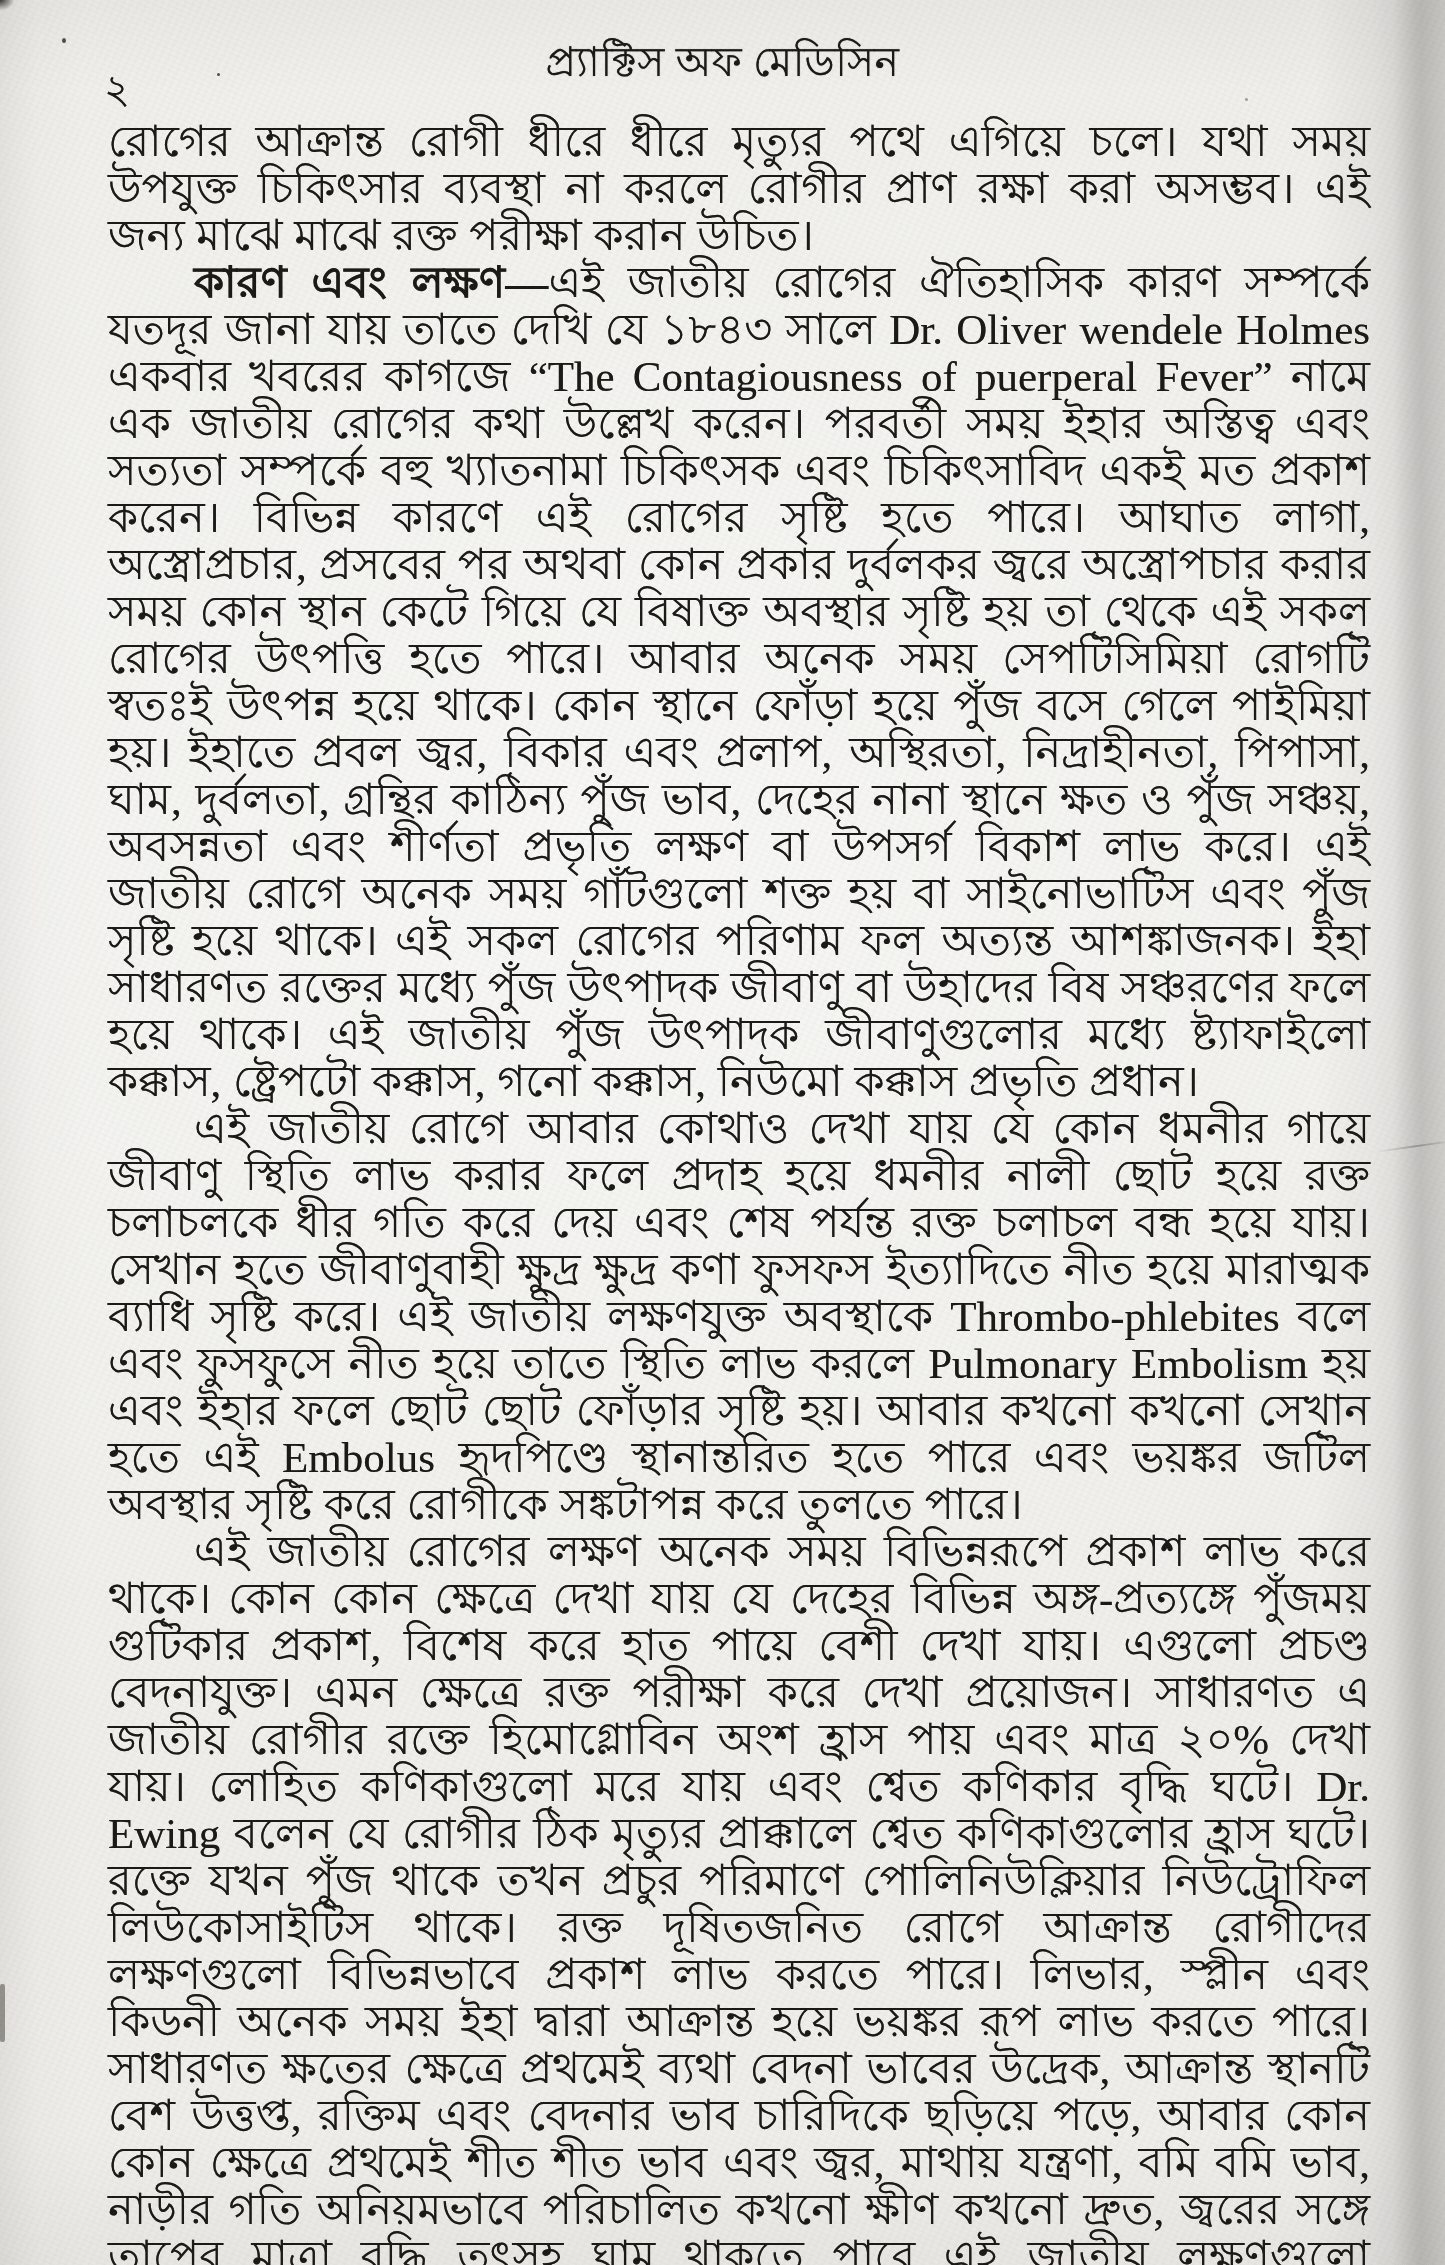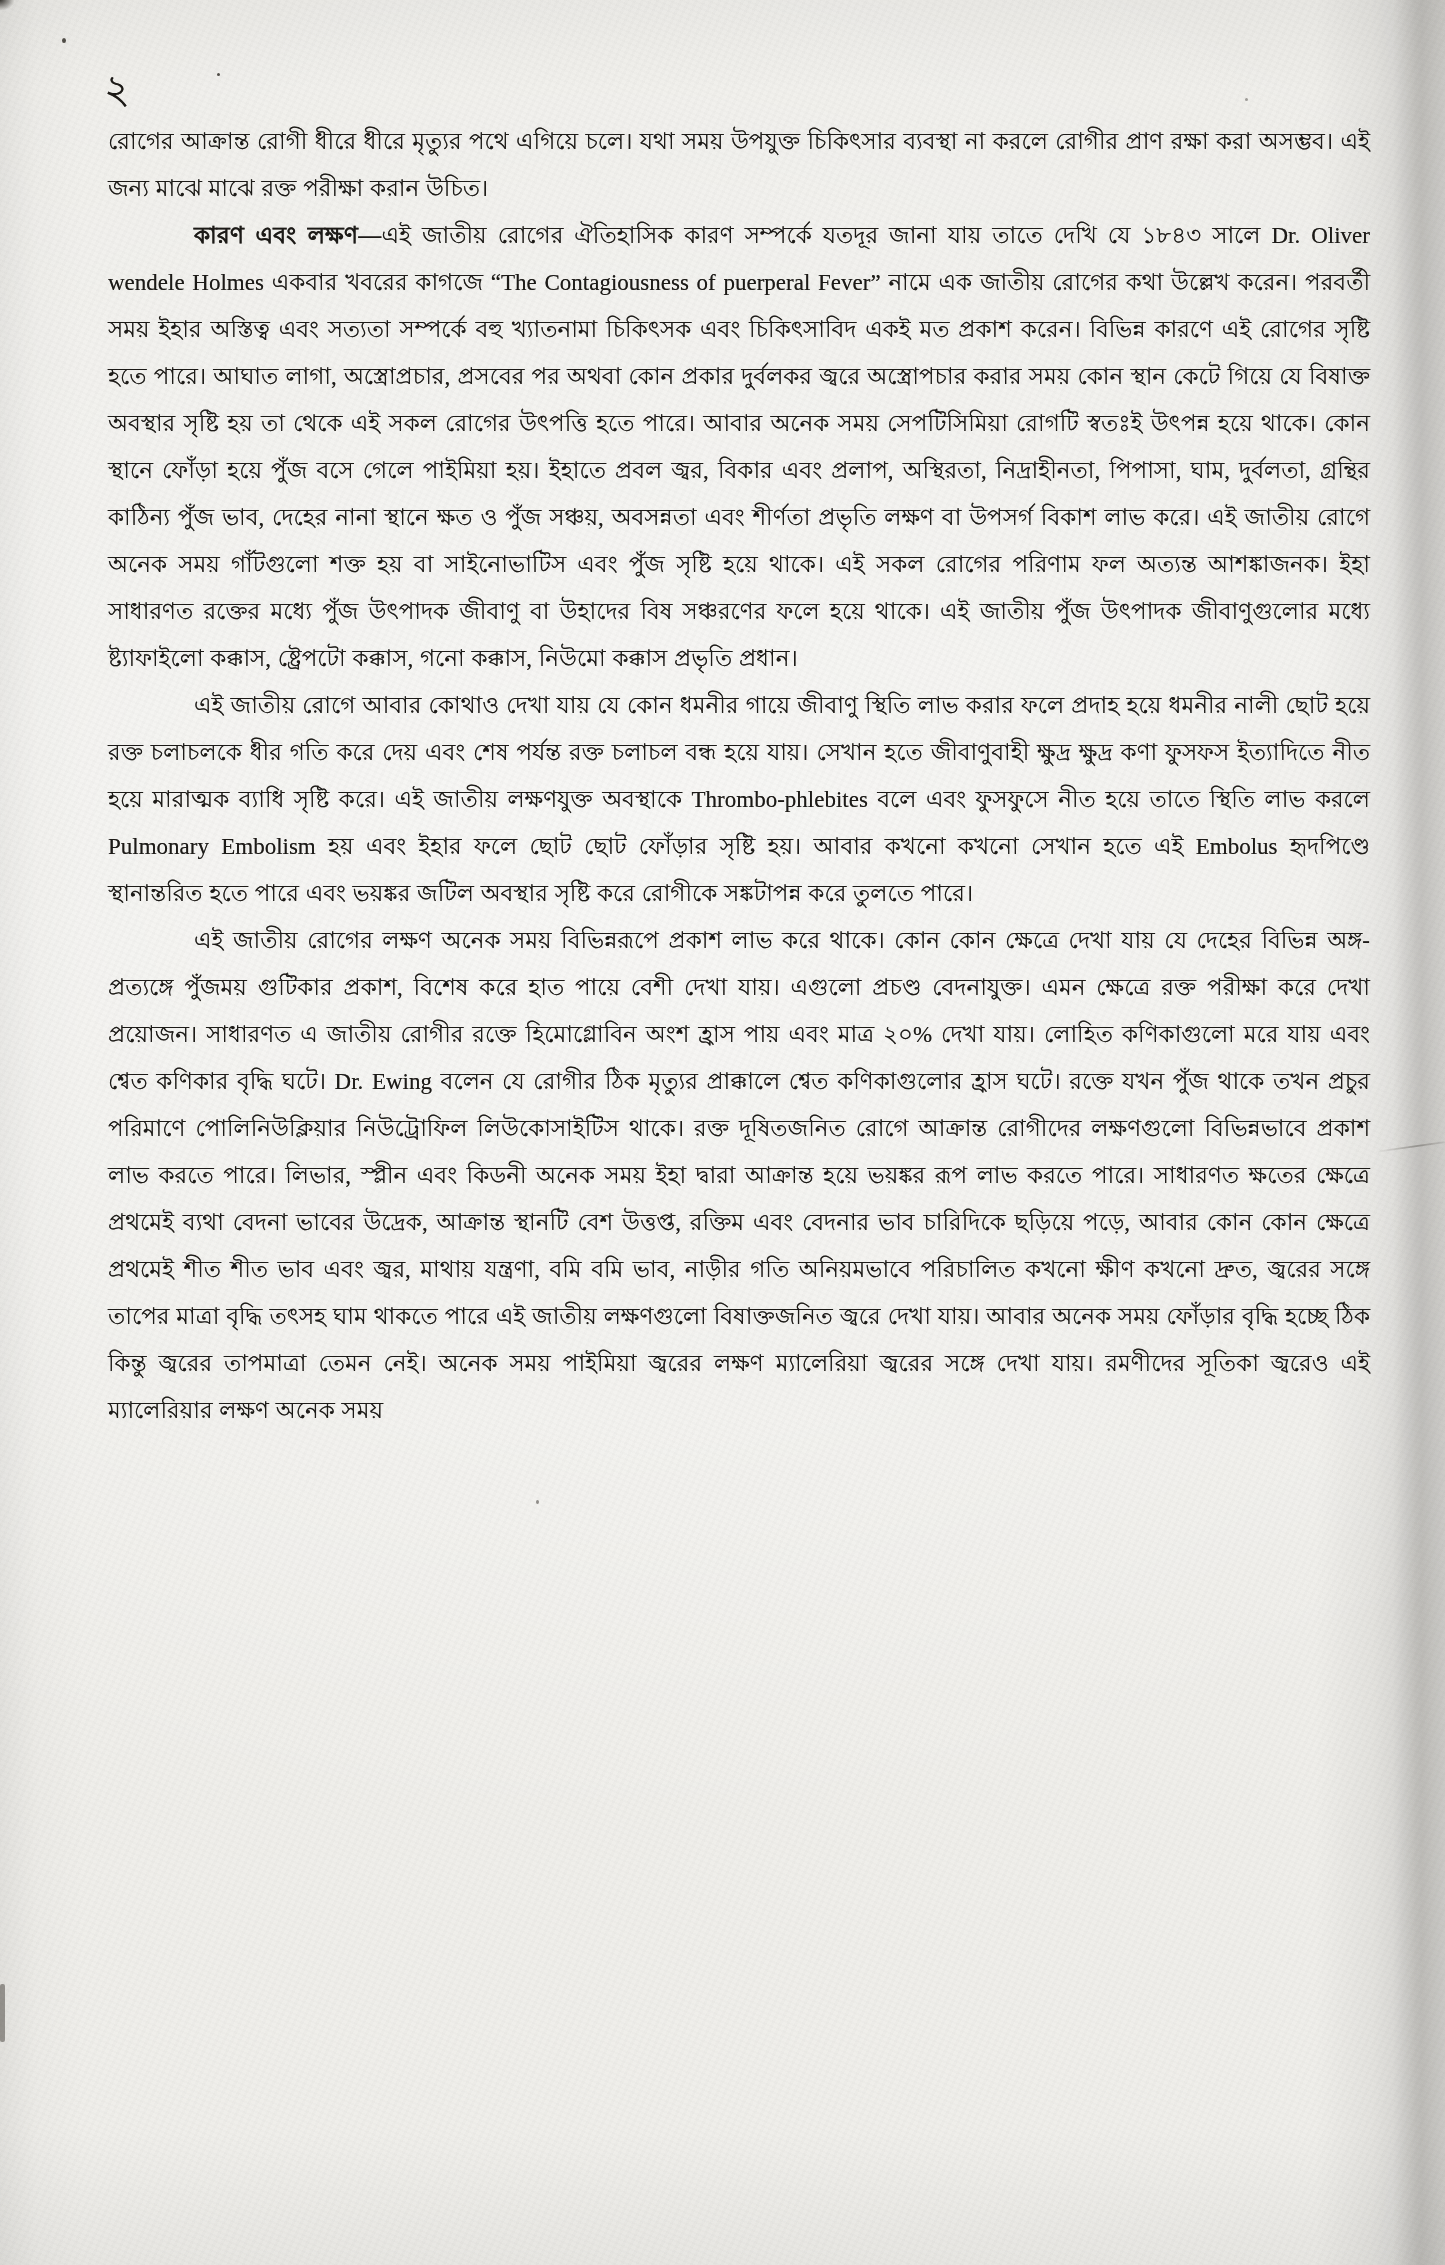--- a/index.html
+++ b/index.html
@@ -60,21 +60,21 @@
     text-shadow: 0 0 0.7px rgba(25,22,18,0.75);
   }
   .body-text {
     position: absolute;
     top: 118px;
     left: 108px;
     width: 1262px;
   }
   .para {
     margin: 0;
-    font-size: 23px;
+    font-size: 43px;
     line-height: 47px;
     text-align: justify;
     text-indent: 86px;
     text-shadow: 0 0 0.6px rgba(25,22,18,0.6);
     word-spacing: 1px;
   }
   .para + .para { }
   .para.no-indent { text-indent: 0; }
   .para .lead { font-weight: 700; letter-spacing: 0.3px; }
 
@@ -123,20 +123,21 @@
   }
 </style>
 </head>
 <body>
 
 <div class="page">
   <div class="grain"></div>
 
   <span class="page-num">২</span>
 
+  <h1 class="title">প্র্যাক্টিস অফ মেডিসিন</h1>
 
   <div class="body-text">
     <p class="para no-indent"><span>রোগের আক্রান্ত রোগী ধীরে ধীরে মৃত্যুর পথে এগিয়ে চলে। যথা সময় উপযুক্ত চিকিৎসার ব্যবস্থা না করলে রোগীর প্রাণ রক্ষা করা অসম্ভব। এই জন্য মাঝে মাঝে রক্ত পরীক্ষা করান উচিত।</span></p>
 
     <p class="para"><strong class="lead">কারণ এবং লক্ষণ—</strong><span>এই জাতীয় রোগের ঐতিহাসিক কারণ সম্পর্কে যতদূর জানা যায় তাতে দেখি যে ১৮৪৩ সালে Dr. Oliver wendele Holmes একবার খবরের কাগজে “The Contagiousness of puerperal Fever” নামে এক জাতীয় রোগের কথা উল্লেখ করেন। পরবর্তী সময় ইহার অস্তিত্ব এবং সত্যতা সম্পর্কে বহু খ্যাতনামা চিকিৎসক এবং চিকিৎসাবিদ একই মত প্রকাশ করেন। বিভিন্ন কারণে এই রোগের সৃষ্টি হতে পারে। আঘাত লাগা, অস্ত্রোপ্রচার, প্রসবের পর অথবা কোন প্রকার দুর্বলকর জ্বরে অস্ত্রোপচার করার সময় কোন স্থান কেটে গিয়ে যে বিষাক্ত অবস্থার সৃষ্টি হয় তা থেকে এই সকল রোগের উৎপত্তি হতে পারে। আবার অনেক সময় সেপটিসিমিয়া রোগটি স্বতঃই উৎপন্ন হয়ে থাকে। কোন স্থানে ফোঁড়া হয়ে পুঁজ বসে গেলে পাইমিয়া হয়। ইহাতে প্রবল জ্বর, বিকার এবং প্রলাপ, অস্থিরতা, নিদ্রাহীনতা, পিপাসা, ঘাম, দুর্বলতা, গ্রন্থির কাঠিন্য পুঁজ ভাব, দেহের নানা স্থানে ক্ষত ও পুঁজ সঞ্চয়, অবসন্নতা এবং শীর্ণতা প্রভৃতি লক্ষণ বা উপসর্গ বিকাশ লাভ করে। এই জাতীয় রোগে অনেক সময় গাঁটগুলো শক্ত হয় বা সাইনোভাটিস এবং পুঁজ সৃষ্টি হয়ে থাকে। এই সকল রোগের পরিণাম ফল অত্যন্ত আশঙ্কাজনক। ইহা সাধারণত রক্তের মধ্যে পুঁজ উৎপাদক জীবাণু বা উহাদের বিষ সঞ্চরণের ফলে হয়ে থাকে। এই জাতীয় পুঁজ উৎপাদক জীবাণুগুলোর মধ্যে ষ্ট্যাফাইলো কক্কাস, ষ্ট্রেপটো কক্কাস, গনো কক্কাস, নিউমো কক্কাস প্রভৃতি প্রধান।</span></p>
 
     <p class="para"><span>এই জাতীয় রোগে আবার কোথাও দেখা যায় যে কোন ধমনীর গায়ে জীবাণু স্থিতি লাভ করার ফলে প্রদাহ হয়ে ধমনীর নালী ছোট হয়ে রক্ত চলাচলকে ধীর গতি করে দেয় এবং শেষ পর্যন্ত রক্ত চলাচল বন্ধ হয়ে যায়। সেখান হতে জীবাণুবাহী ক্ষুদ্র ক্ষুদ্র কণা ফুসফস ইত্যাদিতে নীত হয়ে মারাত্মক ব্যাধি সৃষ্টি করে। এই জাতীয় লক্ষণযুক্ত অবস্থাকে Thrombo-phlebites বলে এবং ফুসফুসে নীত হয়ে তাতে স্থিতি লাভ করলে Pulmonary Embolism হয় এবং ইহার ফলে ছোট ছোট ফোঁড়ার সৃষ্টি হয়। আবার কখনো কখনো সেখান হতে এই Embolus হৃদপিণ্ডে স্থানান্তরিত হতে পারে এবং ভয়ঙ্কর জটিল অবস্থার সৃষ্টি করে রোগীকে সঙ্কটাপন্ন করে তুলতে পারে।</span></p>
 
     <p class="para"><span>এই জাতীয় রোগের লক্ষণ অনেক সময় বিভিন্নরূপে প্রকাশ লাভ করে থাকে। কোন কোন ক্ষেত্রে দেখা যায় যে দেহের বিভিন্ন অঙ্গ-প্রত্যঙ্গে পুঁজময় গুটিকার প্রকাশ, বিশেষ করে হাত পায়ে বেশী দেখা যায়। এগুলো প্রচণ্ড বেদনাযুক্ত। এমন ক্ষেত্রে রক্ত পরীক্ষা করে দেখা প্রয়োজন। সাধারণত এ জাতীয় রোগীর রক্তে হিমোগ্লোবিন অংশ হ্রাস পায় এবং মাত্র ২০% দেখা যায়। লোহিত কণিকাগুলো মরে যায় এবং শ্বেত কণিকার বৃদ্ধি ঘটে। Dr. Ewing বলেন যে রোগীর ঠিক মৃত্যুর প্রাক্কালে শ্বেত কণিকাগুলোর হ্রাস ঘটে। রক্তে যখন পুঁজ থাকে তখন প্রচুর পরিমাণে পোলিনিউক্লিয়ার নিউট্রোফিল লিউকোসাইটিস থাকে। রক্ত দূষিতজনিত রোগে আক্রান্ত রোগীদের লক্ষণগুলো বিভিন্নভাবে প্রকাশ লাভ করতে পারে। লিভার, স্প্লীন এবং কিডনী অনেক সময় ইহা দ্বারা আক্রান্ত হয়ে ভয়ঙ্কর রূপ লাভ করতে পারে। সাধারণত ক্ষতের ক্ষেত্রে প্রথমেই ব্যথা বেদনা ভাবের উদ্রেক, আক্রান্ত স্থানটি বেশ উত্তপ্ত, রক্তিম এবং বেদনার ভাব চারিদিকে ছড়িয়ে পড়ে, আবার কোন কোন ক্ষেত্রে প্রথমেই শীত শীত ভাব এবং জ্বর, মাথায় যন্ত্রণা, বমি বমি ভাব, নাড়ীর গতি অনিয়মভাবে পরিচালিত কখনো ক্ষীণ কখনো দ্রুত, জ্বরের সঙ্গে তাপের মাত্রা বৃদ্ধি তৎসহ ঘাম থাকতে পারে এই জাতীয় লক্ষণগুলো বিষাক্তজনিত জ্বরে দেখা যায়। আবার অনেক সময় ফোঁড়ার বৃদ্ধি হচ্ছে ঠিক কিন্তু জ্বরের তাপমাত্রা তেমন নেই। অনেক সময় পাইমিয়া জ্বরের লক্ষণ ম্যালেরিয়া জ্বরের সঙ্গে দেখা যায়। রমণীদের সূতিকা জ্বরেও এই ম্যালেরিয়ার লক্ষণ অনেক সময়</span></p>
   </div>

